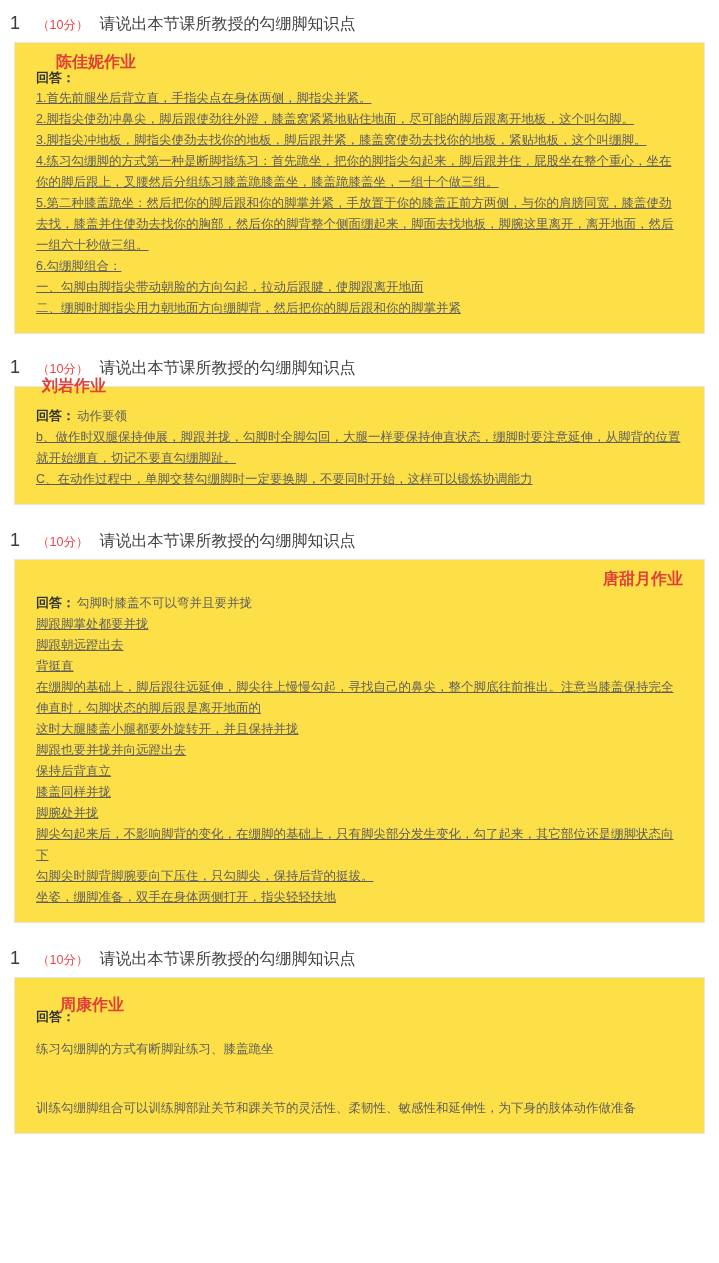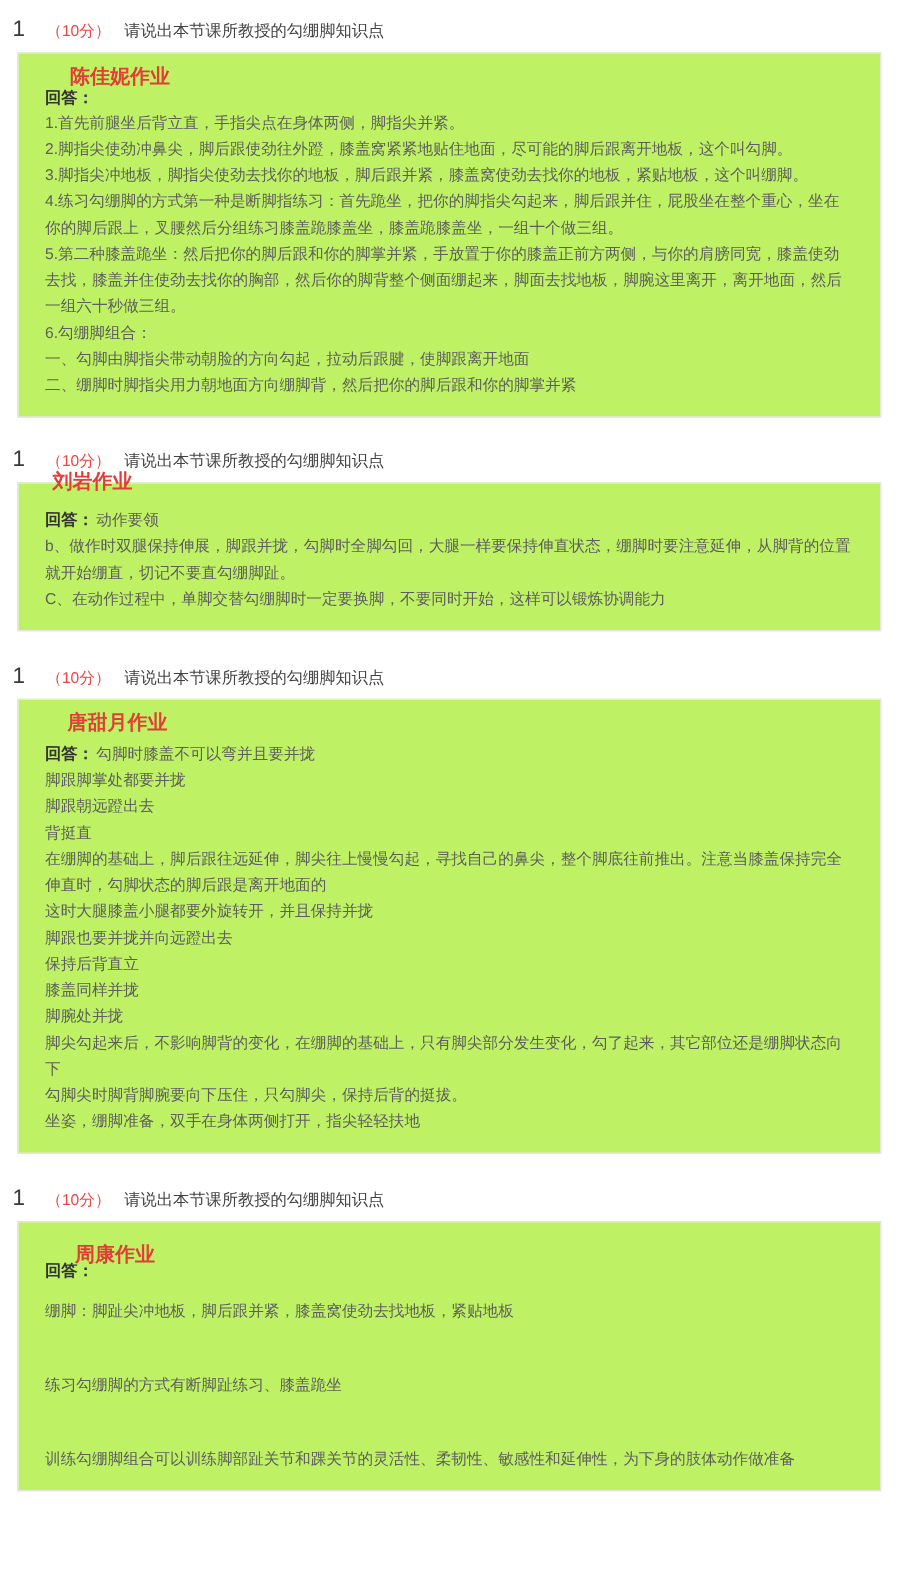--- a/index.html
+++ b/index.html
@@ -9,45 +9,45 @@
     -webkit-font-smoothing:antialiased;
   }
   .page{padding-top:12px;}
   .q-header{
     display:flex;align-items:baseline;
     padding-left:10px;margin-bottom:6px;line-height:22px;
     color:#404040;
   }
   .q-num{font-size:18px;color:#3a3a3a;margin-right:17px;font-weight:400;}
   .q-score{font-size:12.5px;margin-right:11px;color:#ef4444;}
-  .q-text{font-size:13px;color:#424242;}
+  .q-text{font-size:16px;color:#424242;}
   .answer-box{
     position:relative;
     margin:0 14px;
     border:1px solid #e6e6e6;
-    background:#bef264;
+    background:#fde047;
     padding:8px 21px 14px 21px;
     font-size:12.5px;color:#5e5e5e;line-height:21px;
   }
   .mb1{margin-bottom:22px;}
   .mb2{margin-bottom:24px;}
   .mb3{margin-bottom:24px;}
   .student-name{
     color:#e23d37;font-size:16px;font-weight:600;line-height:22px;
     white-space:nowrap;
   }
   .name-s1{margin-left:20px;margin-bottom:-6px;}
   .name-s2{position:absolute;top:-12px;left:27px;margin:0;}
-  .name-s3{margin-left:18px;margin-bottom:2px;}
+  .name-s3{margin-left:18px;margin-bottom:2px;text-align:right;}
   .name-s4{margin-left:24px;margin-top:8px;margin-bottom:-10px;}
   .answer-label{font-weight:bold;color:#333333;font-size:13px;line-height:21px;font-family:Liberation Serif, serif;}
   .answer-label.inline{display:inline;margin-right:2px;}
   .lead-line{line-height:21px;}
   .box-pad-top{padding-top:18px;}
-  .ans-line{min-height:21px;}
+  .ans-line{min-height:21px;text-decoration:underline;}
   .answer-paragraphs{margin-top:12px;}
   .para{min-height:21px;}
   .para + .para{margin-top:38px;}
 </style>
 </head>
 <body>
 
 <div class="page">
 
   <section class="qa-section">
@@ -146,21 +146,20 @@
       <span class="q-num">1</span>
       <span class="q-score">（10分）</span>
       <span class="q-text">请说出本节课所教授的勾绷脚知识点</span>
     </div>
     <div class="answer-box">
       <div class="student-name name-s4">周康作业</div>
       <div class="answer-label">回答：</div>
       <div class="answer-paragraphs">
 
 
-          <div class="para">绷脚：脚趾尖冲地板，脚后跟并紧，膝盖窝使劲去找地板，紧贴地板</div>
 
           <div class="para">练习勾绷脚的方式有断脚趾练习、膝盖跪坐</div>
 
           <div class="para">训练勾绷脚组合可以训练脚部趾关节和踝关节的灵活性、柔韧性、敏感性和延伸性，为下身的肢体动作做准备</div>
         </div>
     </div>
   </section>
 
 </div>
 

